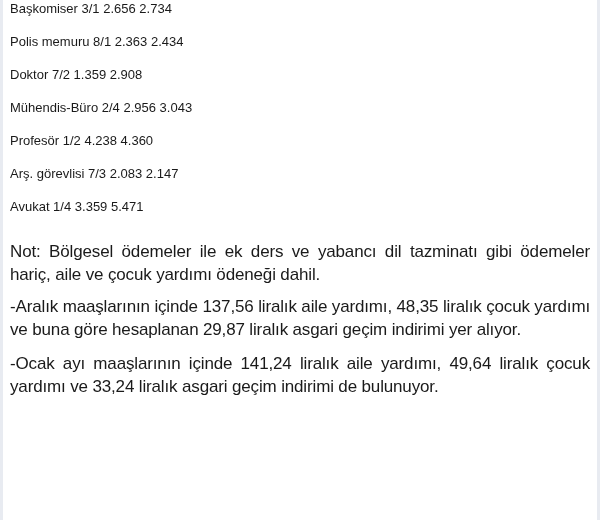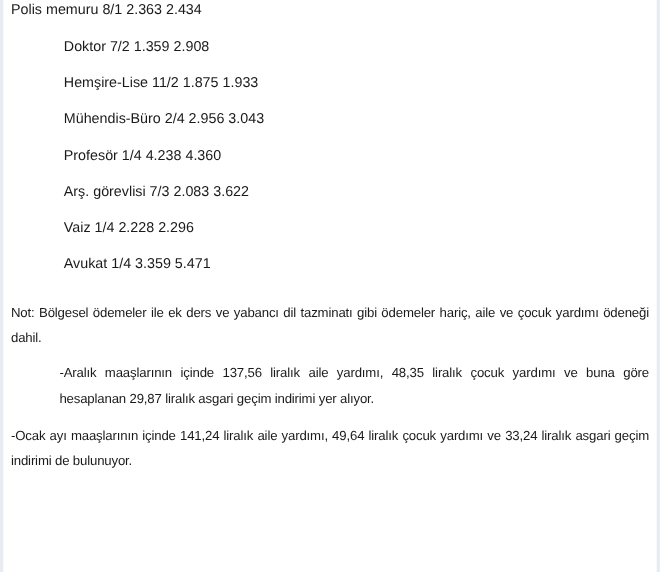--- a/index.html
+++ b/index.html
@@ -30,46 +30,45 @@
       width: 580px;
     }
     .row {
       font-size: 13px;
       line-height: 16px;
       height: 16px;
       margin: 0;
       white-space: nowrap;
     }
     .rows { padding-top: 1px; }
-    .rows .row + .row { margin-top: 17px; margin-left: 48px; }
+    .rows .row + .row { margin-top: 17px; }
     .para {
-      font-size: 12px;
+      font-size: 17px;
       line-height: 23px;
       text-align: justify;
       margin: 0;
       letter-spacing: -0.15px;
     }
     .note { margin-top: 25px; }
-    .p2 { margin-top: 9px; margin-left: 44px; }
+    .p2 { margin-top: 9px; }
     .p3 { margin-top: 11px; }
   </style>
 </head>
 <body>
 
 <div class="edge-left"></div>
 <div class="edge-right"></div>
 
 <div class="content">
   <div class="rows">
+    <p class="row">Başkomiser 3/1 2.656 2.734</p>
     <p class="row">Polis memuru 8/1 2.363 2.434</p>
     <p class="row">Doktor 7/2 1.359 2.908</p>
-    <p class="row">Hemşire-Lise 11/2 1.875 1.933</p>
     <p class="row">Mühendis-Büro 2/4 2.956 3.043</p>
-    <p class="row">Profesör 1/4 4.238 4.360</p>
-    <p class="row">Arş. görevlisi 7/3 2.083 3.622</p>
-    <p class="row">Vaiz 1/4 2.228 2.296</p>
+    <p class="row">Profesör 1/2 4.238 4.360</p>
+    <p class="row">Arş. görevlisi 7/3 2.083 2.147</p>
     <p class="row">Avukat 1/4 3.359 5.471</p>
   </div>
 
   <p class="para note">Not: Bölgesel ödemeler ile ek ders ve yabancı dil tazminatı gibi ödemeler hariç, aile ve çocuk yardımı ödeneği dahil.</p>
   <p class="para p2">-Aralık maaşlarının içinde 137,56 liralık aile yardımı, 48,35 liralık çocuk yardımı ve buna göre hesaplanan 29,87 liralık asgari geçim indirimi yer alıyor.</p>
   <p class="para p3">-Ocak ayı maaşlarının içinde 141,24 liralık aile yardımı, 49,64 liralık çocuk yardımı ve 33,24 liralık asgari geçim indirimi de bulunuyor.</p>
 </div>
 
 </body></html>

